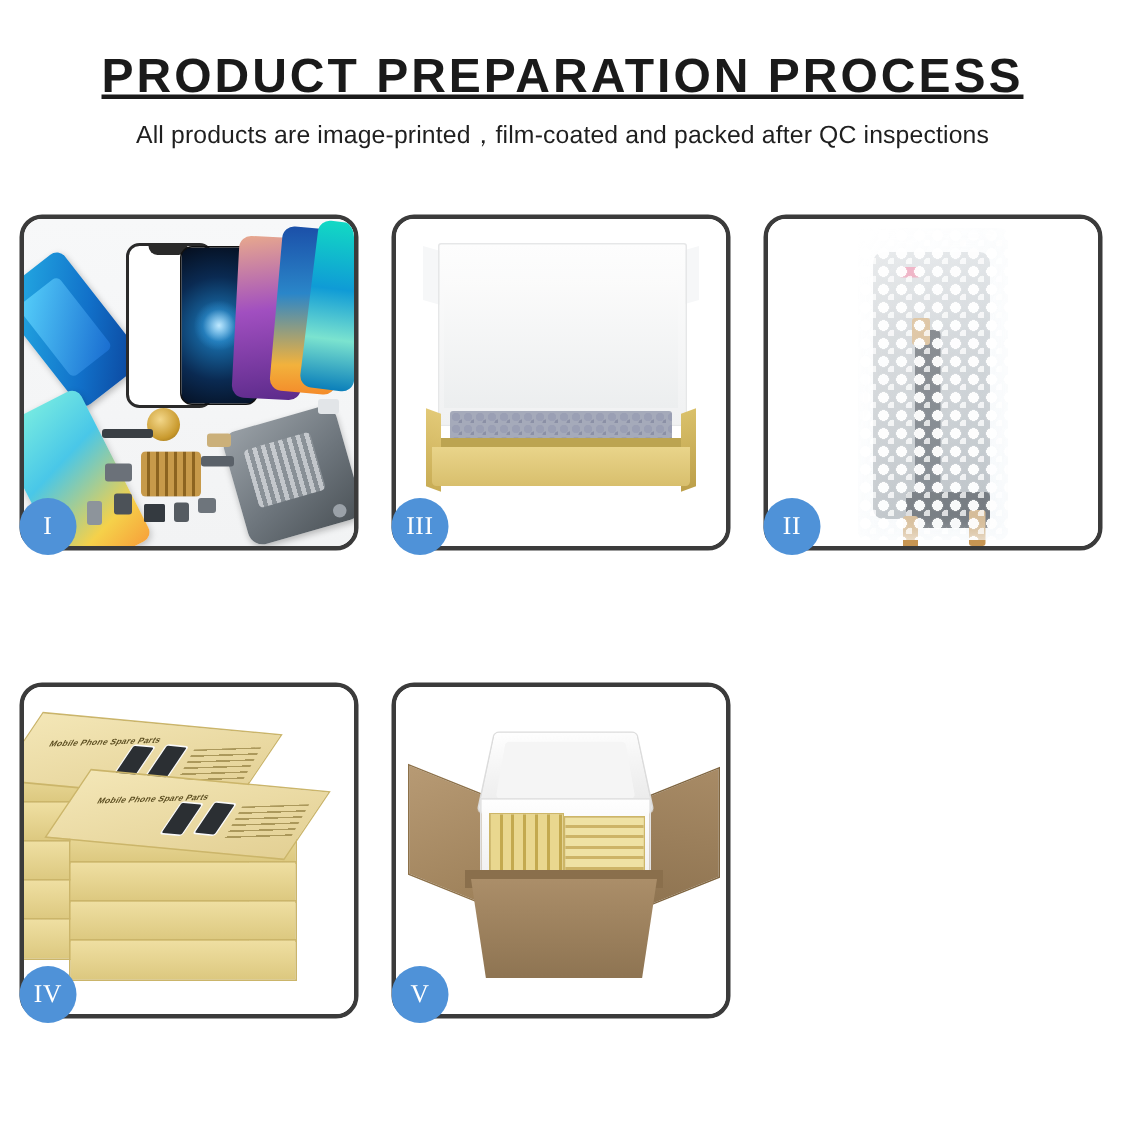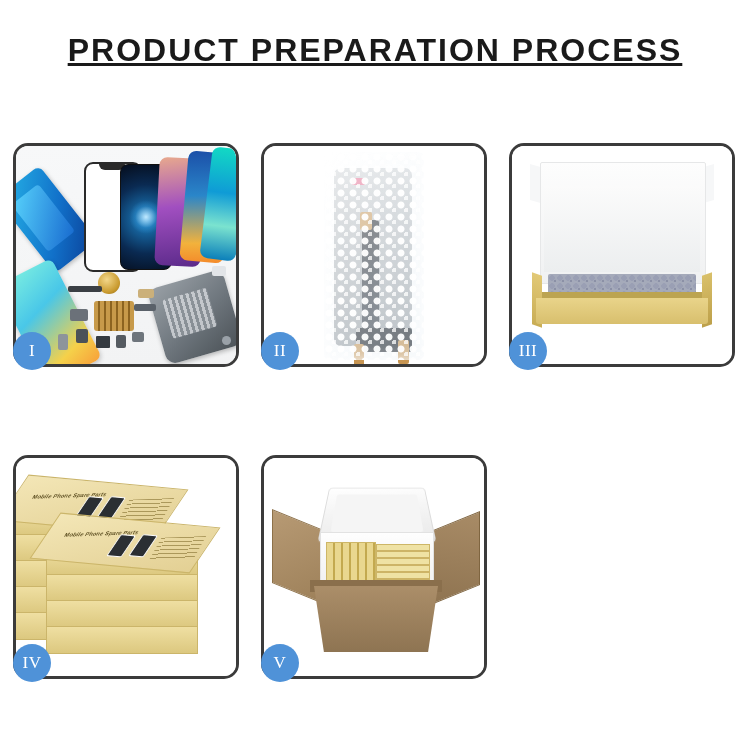--- a/index.html
+++ b/index.html
@@ -220,20 +220,21 @@
   .c6tapeB{position:absolute;left:52px;top:166px;width:20px;height:26px;background:rgba(122,99,66,.45);}
   .c6edge{position:absolute;left:117px;top:62px;width:2px;height:112px;background:rgba(90,72,46,.45);}
 </style>
 </head>
 <body>
 
 <div class="page">
 
   <div class="header">
     <div class="title">PRODUCT PREPARATION PROCESS</div>
+    <div class="subtitle">All products are image-printed，film-coated and packed after QC inspections</div>
   </div>
 
   <div class="grid">
 
     <div class="panel">
       <div class="photo p1">
         <div class="scr s-a"></div>
         <div class="scr s-b"></div>
         <div class="scr s-c"></div>
         <div class="scr s-d"></div>
@@ -252,49 +253,49 @@
         <div class="bar b7"></div>
         <div class="bar b8"></div>
         <div class="bar b9"></div>
         <div class="bar b10"></div>
         <div class="bar b11"></div>
       </div>
       <div class="badge">I</div>
     </div>
 
     <div class="panel">
-      <div class="photo p2">
-        <div class="bagwrap">
-          <div class="lcd">
-            <div class="pinklbl"></div>
-            <div class="flex"></div>
-            <div class="flex2"></div>
-            <div class="gold g1"></div>
-            <div class="gold g2"></div>
-            <div class="gold g3"></div>
-          </div>
-          <div class="bubbles"></div>
-        </div>
-      </div>
-      <div class="badge">II</div>
-    </div>
-
-    <div class="panel">
       <div class="photo p3">
         <div class="b3lidflapL"></div>
         <div class="b3lidflapR"></div>
         <div class="b3lid"></div>
         <div class="b3foam"></div>
         <div class="b3trayL"></div>
         <div class="b3trayR"></div>
         <div class="b3bubble"></div>
         <div class="b3inner"></div>
         <div class="b3tray"></div>
       </div>
       <div class="badge">III</div>
+    </div>
+
+    <div class="panel">
+      <div class="photo p2">
+        <div class="bagwrap">
+          <div class="lcd">
+            <div class="pinklbl"></div>
+            <div class="flex"></div>
+            <div class="flex2"></div>
+            <div class="gold g1"></div>
+            <div class="gold g2"></div>
+            <div class="gold g3"></div>
+          </div>
+          <div class="bubbles"></div>
+        </div>
+      </div>
+      <div class="badge">II</div>
     </div>
 
     <div class="panel">
       <div class="photo p4">
         <div class="stack">
 
           <div class="col-a">
             <div class="sbox" style="top:34px;left:0;"></div>
             <div class="sbox" style="top:60px;left:0;"></div>
             <div class="sbox" style="top:86px;left:0;"></div>

